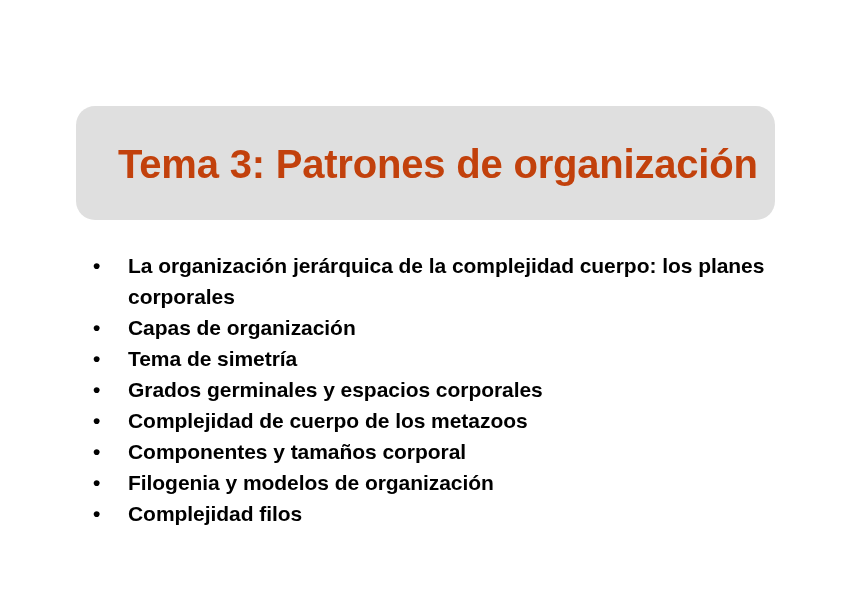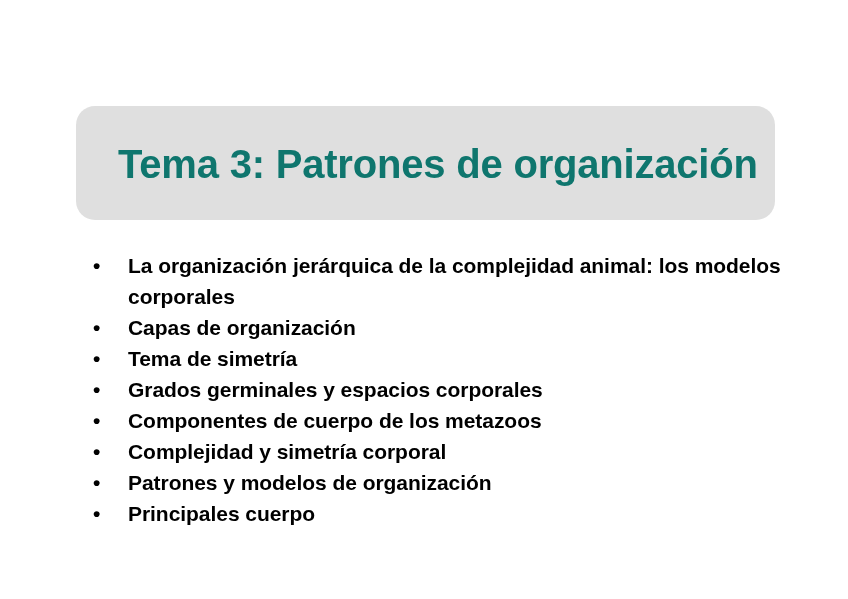--- a/index.html
+++ b/index.html
@@ -30,21 +30,21 @@
     box-sizing: border-box;
   }
   #title-text {
     position: absolute;
     left: 42px;
     top: 50%;
     transform: translateY(-50%);
     margin-top: 1px;
     font-size: 40px;
     font-weight: bold;
-    color: #0f766e;
+    color: #c2410c;
     letter-spacing: -0.2px;
     white-space: nowrap;
     line-height: 1.1;
   }
   #bullet-list {
     position: absolute;
     left: 93px;
     top: 250px;
     width: 690px;
     list-style: none;
@@ -80,45 +80,45 @@
 
 <div id="slide">
 
   <div id="title-box">
     <div id="title-text">Tema 3: Patrones de organización</div>
   </div>
 
   <ul id="bullet-list">
     <li class="bullet-item">
       <span class="bullet-marker">•</span>
-      <span class="bullet-label">La organización jerárquica de la complejidad animal: los modelos corporales</span>
+      <span class="bullet-label">La organización jerárquica de la complejidad cuerpo: los planes corporales</span>
     </li>
     <li class="bullet-item">
       <span class="bullet-marker">•</span>
       <span class="bullet-label">Capas de organización</span>
     </li>
     <li class="bullet-item">
       <span class="bullet-marker">•</span>
       <span class="bullet-label">Tema de simetría</span>
     </li>
     <li class="bullet-item">
       <span class="bullet-marker">•</span>
       <span class="bullet-label">Grados germinales y espacios corporales</span>
     </li>
     <li class="bullet-item">
       <span class="bullet-marker">•</span>
-      <span class="bullet-label">Componentes de cuerpo de los metazoos</span>
+      <span class="bullet-label">Complejidad de cuerpo de los metazoos</span>
     </li>
     <li class="bullet-item">
       <span class="bullet-marker">•</span>
-      <span class="bullet-label">Complejidad y simetría corporal</span>
+      <span class="bullet-label">Componentes y tamaños corporal</span>
     </li>
     <li class="bullet-item">
       <span class="bullet-marker">•</span>
-      <span class="bullet-label">Patrones y modelos de organización</span>
+      <span class="bullet-label">Filogenia y modelos de organización</span>
     </li>
     <li class="bullet-item">
       <span class="bullet-marker">•</span>
-      <span class="bullet-label">Principales cuerpo</span>
+      <span class="bullet-label">Complejidad filos</span>
     </li>
   </ul>
 
 </div>
 
 </body></html>

